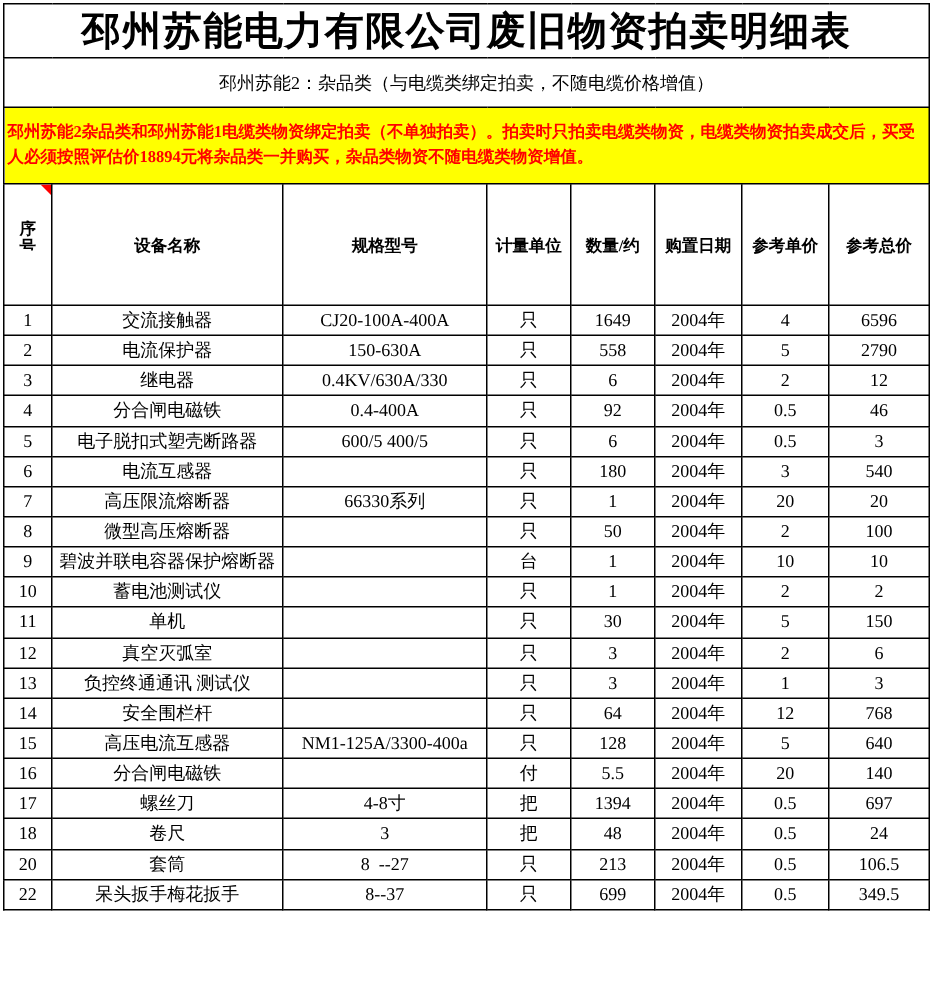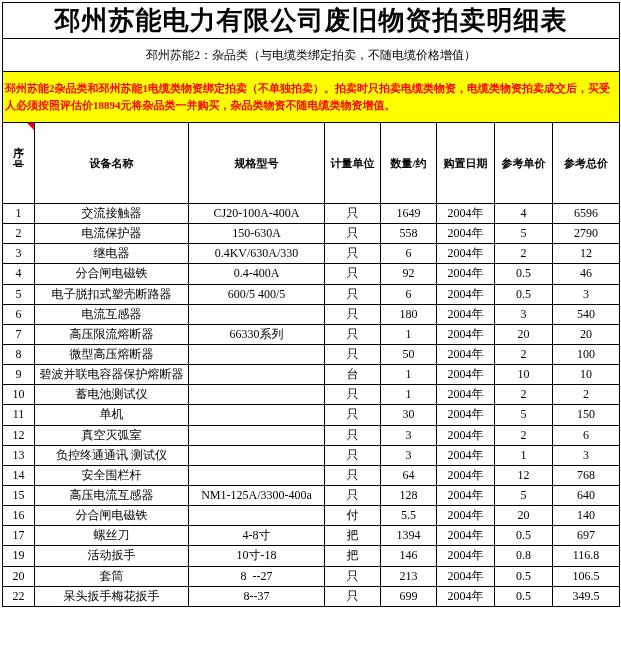--- a/index.html
+++ b/index.html
@@ -231,28 +231,28 @@
           <td>17</td>
           <td>螺丝刀</td>
           <td>4-8寸</td>
           <td>把</td>
           <td>1394</td>
           <td>2004年</td>
           <td>0.5</td>
           <td>697</td>
         </tr>
         <tr class="data-row">
-          <td>19</td>
-          <td>活动扳手</td>
-          <td>10寸-18</td>
+          <td>18</td>
+          <td>卷尺</td>
+          <td>3</td>
           <td>把</td>
-          <td>146</td>
-          <td>2004年</td>
-          <td>0.8</td>
-          <td>116.8</td>
+          <td>48</td>
+          <td>2004年</td>
+          <td>0.5</td>
+          <td>24</td>
         </tr>
         <tr class="data-row">
           <td>20</td>
           <td>套筒</td>
           <td>8  --27</td>
           <td>只</td>
           <td>213</td>
           <td>2004年</td>
           <td>0.5</td>
           <td>106.5</td>

